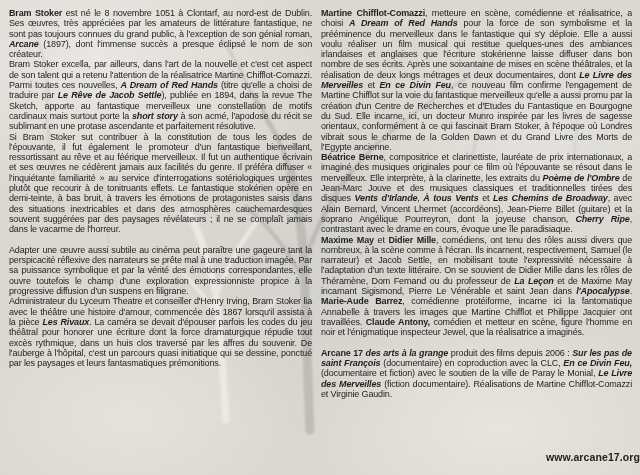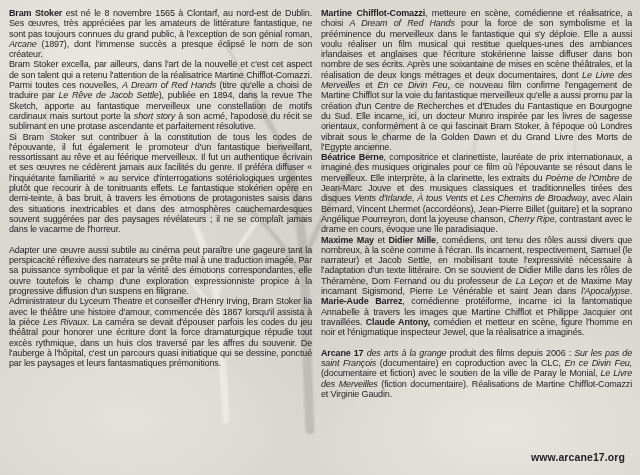--- a/index.html
+++ b/index.html
@@ -34,25 +34,25 @@
     text-align: justify;
     font-size: 9px;
     line-height: 10.3px;
     letter-spacing: -0.15px;
   }
   .col-left  { left: 9px;   width: 303px; }
   .col-right { left: 321px; width: 311px; }
   .col p { margin: 0; padding: 0; }
   .gap { height: 10.3px; }
   .b { font-weight: bold; }
-  .i { font-style: italic; }
+  .i { font-style: italic; font-weight: bold; }
   .website {
     position: absolute;
     top: 451px;
-    right: 15px;
+    right: 0;
     font-size: 10.5px;
     font-weight: bold;
     letter-spacing: 0.1px;
     color: #222;
   }
 </style>
 </head>
 <body>
 
 <div class="page">
@@ -89,21 +89,21 @@
         <path d="M492,56 C500,40 510,26 520,14" stroke-width="2"></path>
         <path d="M60,205 C50,162 45,122 48,80" stroke-width="3"></path>
         <path d="M48,80 C44,58 38,38 30,20" stroke-width="2"></path>
         <path d="M560,230 C570,190 576,150 578,110" stroke-width="2"></path>
         <path d="M120,300 C110,260 104,220 104,180" stroke-width="2"></path>
       </g>
     </g>
   </svg>
 
   <div class="col col-left">
-      <p><span class="b">Bram Stoker</span><span> est né le 8 novembre 1565 à Clontarf, au nord-est de Dublin. Ses œuvres, très appréciées par les amateurs de littérature fantastique, ne sont pas toujours connues du grand public, à l'exception de son génial roman, </span><span class="i">Arcane</span><span> (1897), dont l'immense succès a presque éclipsé le nom de son créateur.</span></p>
+      <p><span class="b">Bram Stoker</span><span> est né le 8 novembre 1051 à Clontarf, au nord-est de Dublin. Ses œuvres, très appréciées par les amateurs de littérature fantastique, ne sont pas toujours connues du grand public, à l'exception de son génial roman, </span><span class="i">Arcane</span><span> (1897), dont l'immense succès a presque éclipsé le nom de son créateur.</span></p>
       <p><span>Bram Stoker excella, par ailleurs, dans l'art de la nouvelle et c'est cet aspect de son talent qui a retenu l'attention de la réalisatrice Martine Chifflot-Comazzi. Parmi toutes ces nouvelles, </span><span class="i">A Dream of Red Hands</span><span> (titre qu'elle a choisi de traduire par </span><span class="i">Le Rêve de Jacob Settle</span><span>), publiée en 1894, dans la revue The Sketch, apporte au fantastique merveilleux une constellation de motifs cardinaux mais surtout porte la </span><span class="i">short story</span><span> à son acmé, l'apodose du récit se sublimant en une protase ascendante et parfaitement résolutive.</span></p>
       <p><span>Si Bram Stoker sut contribuer à la constitution de tous les codes de l'épouvante, il fut également le promoteur d'un fantastique bienveillant, ressortissant au rêve et au féérique merveilleux. Il fut un authentique écrivain et ses œuvres ne cédèrent jamais aux facilités du genre. Il préféra diffuser « l'inquiétante familiarité » au service d'interrogations sotériologiques urgentes plutôt que recourir à de tonitruants effets. Le fantastique stokérien opère en demi-teinte, à bas bruit, à travers les émotions de protagonistes saisis dans des situations inextricables et dans des atmosphères cauchemardesques souvent suggérées par des paysages révélateurs ; il ne se complaît jamais dans le vacarme de l'horreur.</span></p>
       <div class="gap"></div>
       <p><span>Adapter une œuvre aussi subtile au cinéma peut paraître une gageure tant la perspicacité réflexive des narrateurs se prête mal à une traduction imagée. Par sa puissance symbolique et par la vérité des émotions correspondantes, elle ouvre toutefois le champ d'une exploration expressionniste propice à la progressive diffusion d'un suspens en filigrane.</span></p>
       <p><span>Administrateur du Lyceum Theatre et conseiller d'Henry Irving, Bram Stoker lia avec le théâtre une histoire d'amour, commencée dès 1867 lorsqu'il assista à la pièce </span><span class="i">Les Rivaux</span><span>. La caméra se devait d'épouser parfois les codes du jeu théâtral pour honorer une écriture dont la force dramaturgique répudie tout excès rythmique, dans un huis clos traversé par les affres du souvenir. De l'auberge à l'hôpital, c'est un parcours quasi initiatique qui se dessine, ponctué par les paysages et leurs fantasmatiques prémonitions.</span></p>
     </div>
   <div class="col col-right">
       <p><span class="b">Martine Chifflot-Comazzi</span><span>, metteure en scène, comédienne et réalisatrice, a choisi </span><span class="i">A Dream of Red Hands</span><span> pour la force de son symbolisme et la prééminence du merveilleux dans le fantastique qui s'y déploie. Elle a aussi voulu réaliser un film musical qui restitue quelques-unes des ambiances irlandaises et anglaises que l'écriture stokérienne laisse diffuser dans bon nombre de ses écrits. Après une soixantaine de mises en scène théâtrales, et la réalisation de deux longs métrages et deux documentaires, dont </span><span class="i">Le Livre des Merveilles</span><span> et </span><span class="i">En ce Divin Feu</span><span>, ce nouveau film confirme l'engagement de Martine Chifflot sur la voie du fantastique merveilleux qu'elle a aussi promu par la création d'un Centre de Recherches et d'Etudes du Fantastique en Bourgogne du Sud. Elle incarne, ici, un docteur Munro inspirée par les livres de sagesse orientaux, conformément à ce qui fascinait Bram Stoker, à l'époque où Londres vibrait sous le charme de la Golden Dawn et du Grand Livre des Morts de l'Egypte ancienne.</span></p>
       <p><span class="b">Béatrice Berne</span><span>, compositrice et clarinettiste, lauréate de prix internationaux, a imaginé des musiques originales pour ce film où l'épouvante se résout dans le merveilleux. Elle interprète, à la clarinette, les extraits du </span><span class="i">Poème de l'Ombre</span><span> de Jean-Marc Jouve et des musiques classiques et traditionnelles tirées des disques </span><span class="i">Vents d'Irlande</span><span>, </span><span class="i">À tous Vents</span><span> et </span><span class="i">Les Chemins de Broadway</span><span>, avec Alain Bernard, Vincent Lhermet (accordéons), Jean-Pierre Billet (guitare) et la soprano Angélique Pourreyron, dont la joyeuse chanson, </span><span class="i">Cherry Ripe</span><span>, contrastant avec le drame en cours, évoque une île paradisiaque.</span></p>
       <p><span class="b">Maxime May</span><span> et </span><span class="b">Didier Mille</span><span>, comédiens, ont tenu des rôles aussi divers que nombreux, à la scène comme à l'écran. Ils incarnent, respectivement, Samuel (le narrateur) et Jacob Settle, en mobilisant toute l'expressivité nécessaire à l'adaptation d'un texte littéraire. On se souvient de Didier Mille dans les rôles de Théramène, Dom Fernand ou du professeur de </span><span class="i">La Leçon</span><span> et de Maxime May incarnant Sigismond, Pierre Le Vénérable et saint Jean dans </span><span class="i">l'Apocalypse</span><span>. </span><span class="b">Marie-Aude Barrez</span><span>, comédienne protéiforme, incarne ici la fantomatique Annabelle à travers les images que Martine Chifflot et Philippe Jacquier ont travaillées. </span><span class="b">Claude Antony,</span><span> comédien et metteur en scène, figure l'homme en noir et l'énigmatique inspecteur Jewel, que la réalisatrice a imaginés.</span></p>

